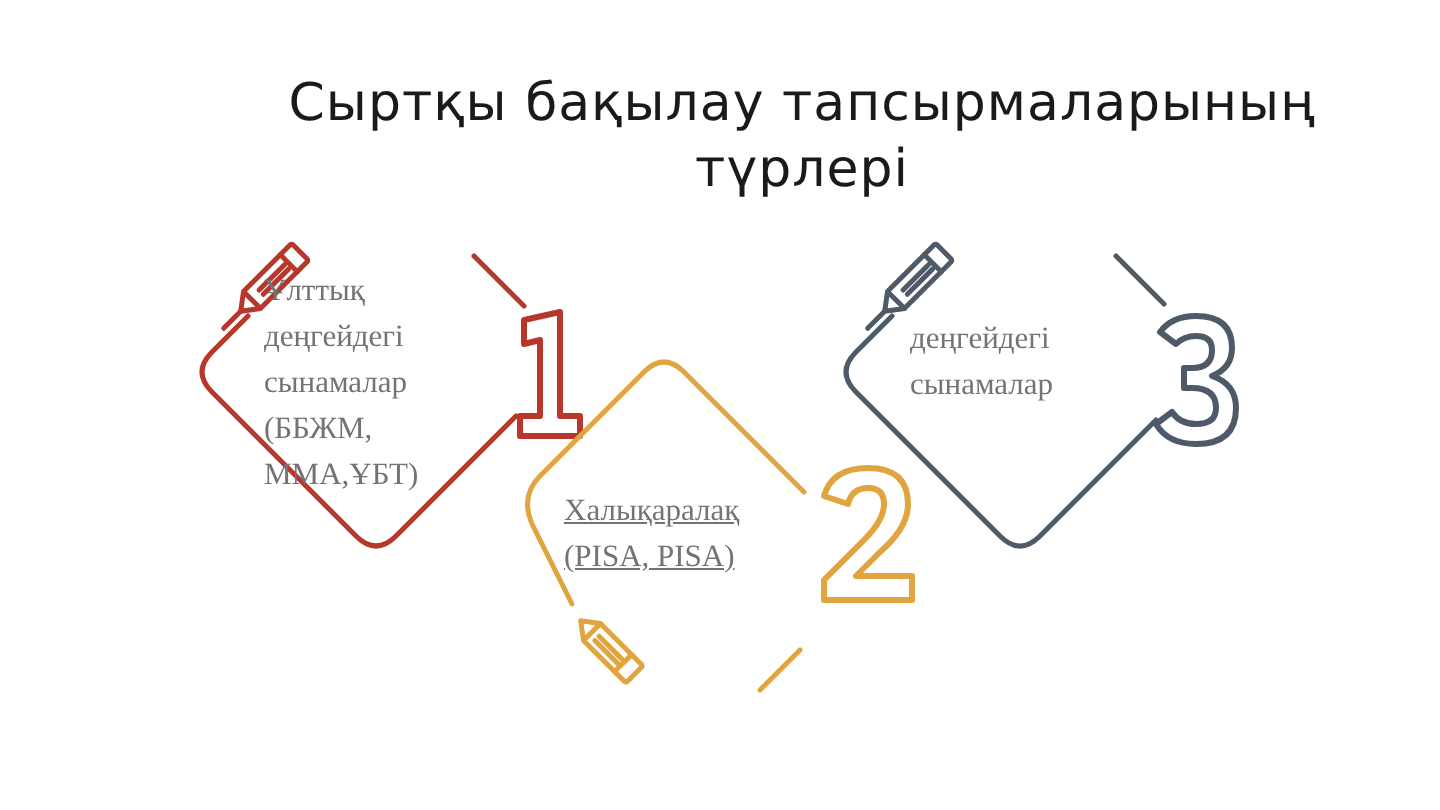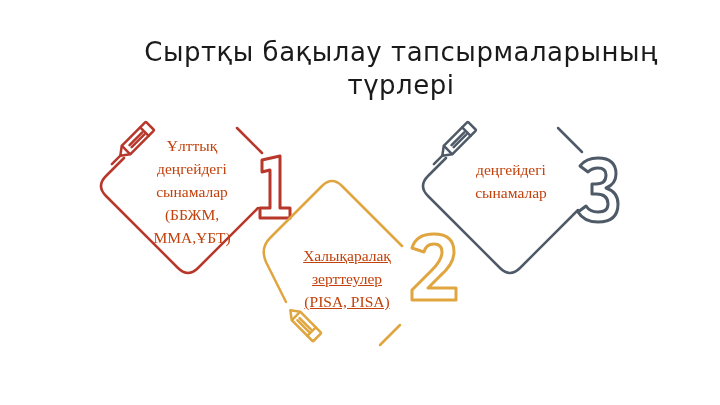--- a/index.html
+++ b/index.html
@@ -7,23 +7,23 @@
     width: 720px; height: 405px; background: #ffffff; position: relative; overflow: hidden;
     font-family: "DejaVu Sans", sans-serif;
   }
   .title {
     position: absolute; left: 0; top: 36px; width: 720px; text-align: center;
     font-family: "DejaVu Sans", sans-serif; font-size: 26px; line-height: 33px;
     color: #1a1a1a; letter-spacing: 0.5px; margin-left: 41px;
   }
   svg.shapes { position: absolute; left: 0; top: 0; }
   .label {
-    position: absolute; text-align: center;
+    position: absolute; 
     font-family: "Liberation Serif", serif; font-size: 15.5px; line-height: 23px;
-    color: #c2410c;
+    color: #737373;
   }
 </style>
 </head>
 <body>
 
 <div class="title">
   <div>Сыртқы бақылау тапсырмаларының</div>
   <div>түрлері</div>
 </div>
 
@@ -81,20 +81,19 @@
 <div class="label" style="left:132px; top:134px; width:120px;">
   <div>Ұлттық</div>
   <div>деңгейдегі</div>
   <div>сынамалар</div>
   <div>(ББЖМ,</div>
   <div>ММА,ҰБТ)</div>
 </div>
 
 <div class="label" style="left:282px; top:244px; width:130px;text-decoration:underline;">
   <div>Халықаралақ</div>
-  <div>зерттеулер</div>
   <div>(PISA, PISA)</div>
 </div>
 
 <div class="label" style="left:455px; top:158px; width:112px;">
   <div>деңгейдегі</div>
   <div>сынамалар</div>
 </div>
 
 </body></html>

